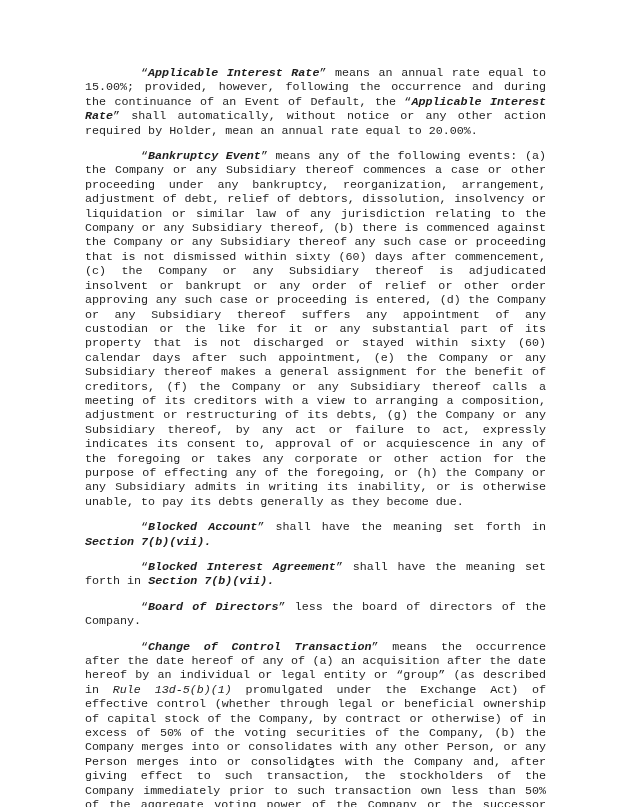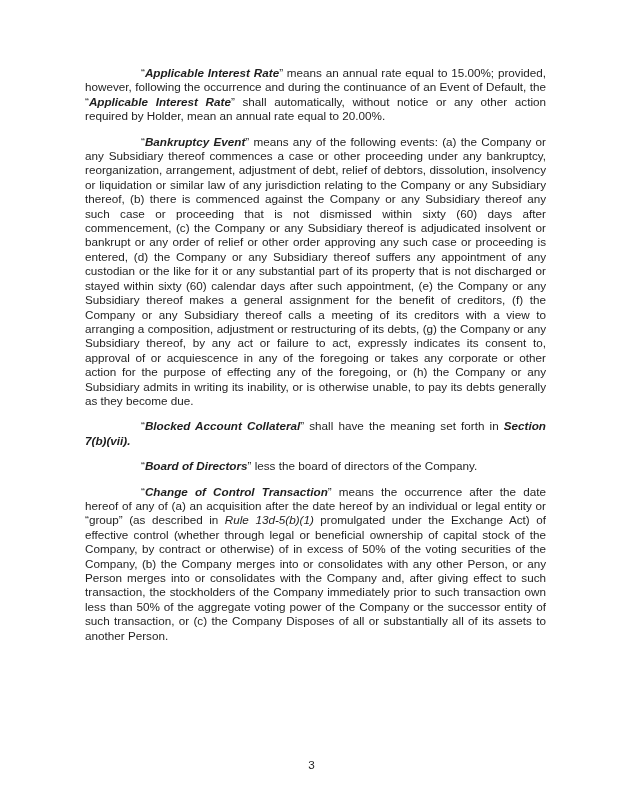--- a/index.html
+++ b/index.html
@@ -5,21 +5,21 @@
   html, body {
     margin: 0;
     padding: 0;
     background: #ffffff;
   }
   .page {
     position: relative;
     width: 564px;
     height: 807px;
     background: #ffffff;
-    font-family: Liberation Sans, sans-serif;
+    font-family: Liberation Mono, monospace;
     color: #1e1e1e;
     overflow: hidden;
   }
   .doc-body {
     position: absolute;
     left: 85px;
     top: 66px;
     width: 461px;
     text-align: justify;
     font-size: 11.7px;
@@ -46,18 +46,19 @@
     line-height: 14px;
   }
 </style>
 </head>
 <body>
 
 <div class="page">
   <div class="doc-body" id="doc-body">
       <p class="para"><span>“</span><span class="run-bi">Applicable Interest Rate</span><span>” means an annual rate equal to 15.00%; provided, however, following the occurrence and during the continuance of an Event of Default, the “</span><span class="run-bi">Applicable Interest Rate</span><span>” shall automatically, without notice or any other action required by Holder, mean an annual rate equal to 20.00%.</span></p>
       <p class="para"><span>“</span><span class="run-bi">Bankruptcy Event</span><span>” means any of the following events: (a) the Company or any Subsidiary thereof commences a case or other proceeding under any bankruptcy, reorganization, arrangement, adjustment of debt, relief of debtors, dissolution, insolvency or liquidation or similar law of any jurisdiction relating to the Company or any Subsidiary thereof, (b) there is commenced against the Company or any Subsidiary thereof any such case or proceeding that is not dismissed within sixty (60) days after commencement, (c) the Company or any Subsidiary thereof is adjudicated insolvent or bankrupt or any order of relief or other order approving any such case or proceeding is entered, (d) the Company or any Subsidiary thereof suffers any appointment of any custodian or the like for it or any substantial part of its property that is not discharged or stayed within sixty (60) calendar days after such appointment, (e) the Company or any Subsidiary thereof makes a general assignment for the benefit of creditors, (f) the Company or any Subsidiary thereof calls a meeting of its creditors with a view to arranging a composition, adjustment or restructuring of its debts, (g) the Company or any Subsidiary thereof, by any act or failure to act, expressly indicates its consent to, approval of or acquiescence in any of the foregoing or takes any corporate or other action for the purpose of effecting any of the foregoing, or (h) the Company or any Subsidiary admits in writing its inability, or is otherwise unable, to pay its debts generally as they become due.</span></p>
-      <p class="para"><span>“</span><span class="run-bi">Blocked Account Collateral</span><span>” shall have the meaning set forth in </span><span class="run-bi">Section 7(b)(vii).</span></p>
+      <p class="para"><span>“</span><span class="run-bi">Blocked Account</span><span>” shall have the meaning set forth in </span><span class="run-bi">Section 7(b)(vii).</span></p>
+      <p class="para"><span>“</span><span class="run-bi">Blocked Interest Agreement</span><span>” shall have the meaning set forth in </span><span class="run-bi">Section 7(b)(vii).</span></p>
       <p class="para"><span>“</span><span class="run-bi">Board of Directors</span><span>” less the board of directors of the Company.</span></p>
       <p class="para"><span>“</span><span class="run-bi">Change of Control Transaction</span><span>” means the occurrence after the date hereof of any of (a) an acquisition after the date hereof by an individual or legal entity or “group” (as described in </span><span class="run-i">Rule 13d-5(b)(1)</span><span> promulgated under the Exchange Act) of effective control (whether through legal or beneficial ownership of capital stock of the Company, by contract or otherwise) of in excess of 50% of the voting securities of the Company, (b) the Company merges into or consolidates with any other Person, or any Person merges into or consolidates with the Company and, after giving effect to such transaction, the stockholders of the Company immediately prior to such transaction own less than 50% of the aggregate voting power of the Company or the successor entity of such transaction, or (c) the Company Disposes of all or substantially all of its assets to another Person.</span></p>
     </div>
   <div class="page-number">3</div>
 </div>
 
 </body></html>

